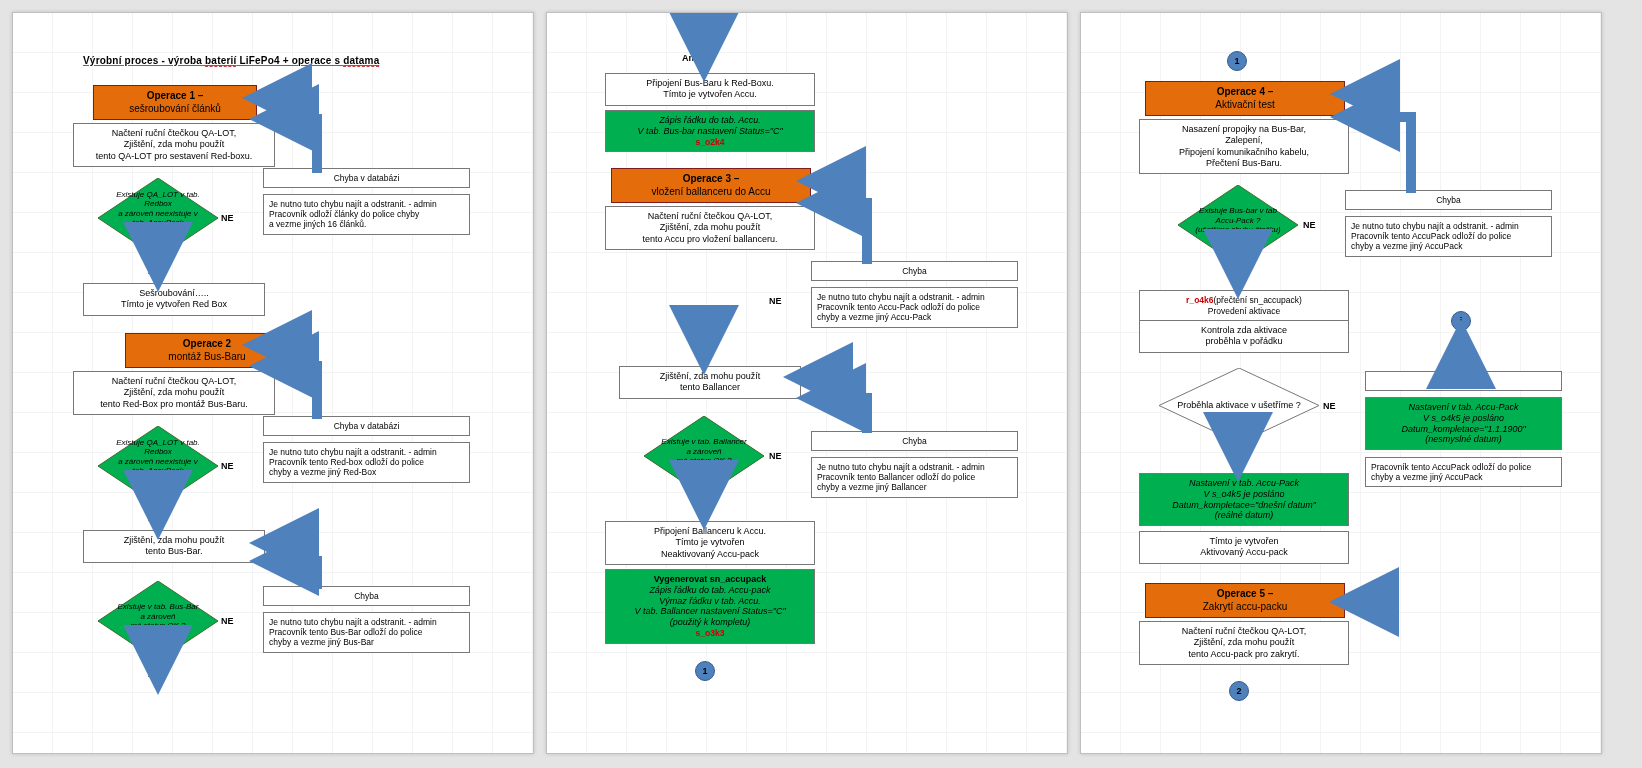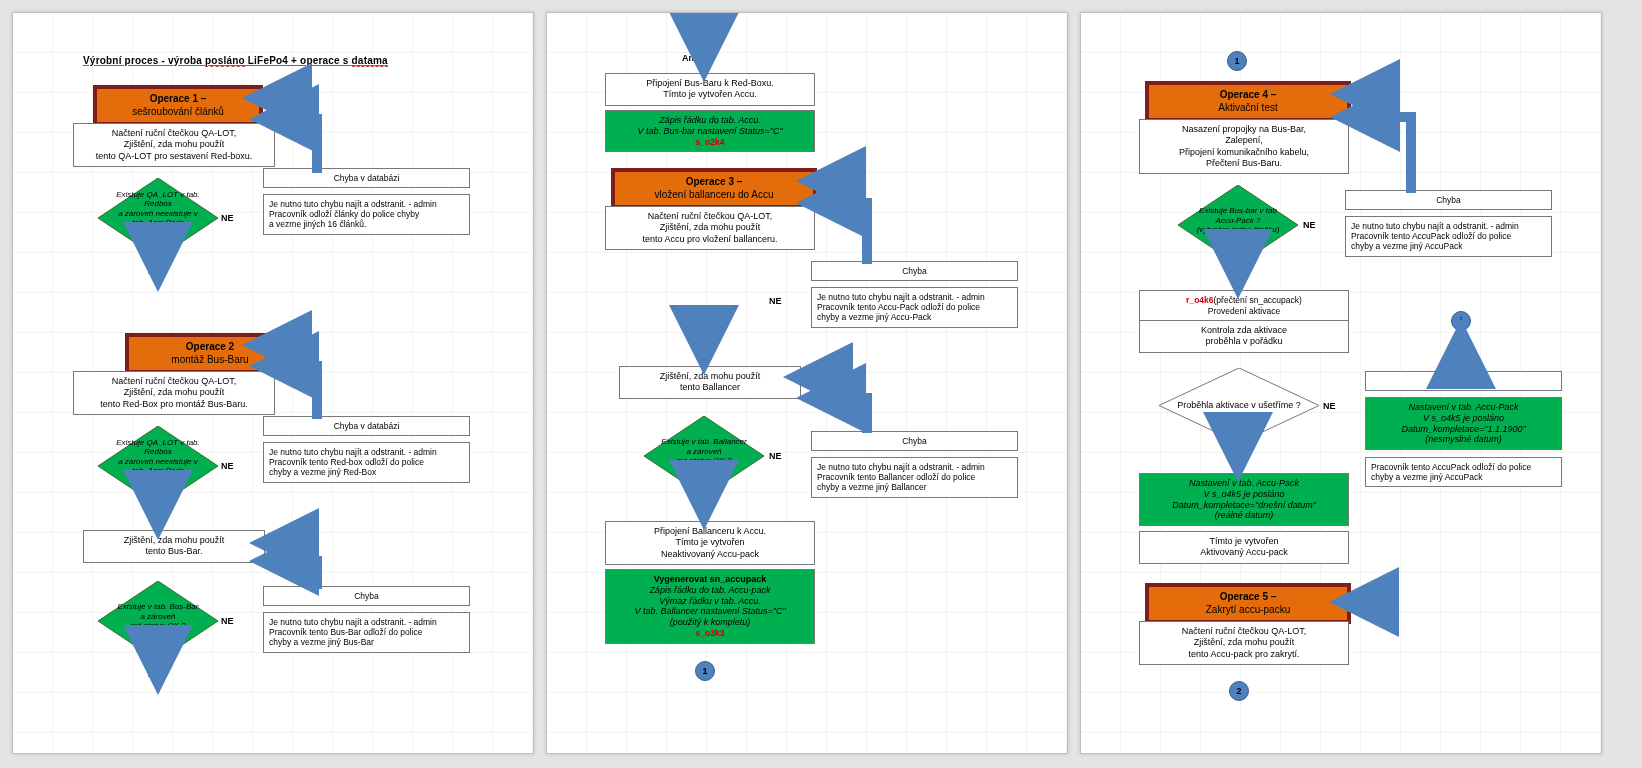--- a/index.html
+++ b/index.html
@@ -8,21 +8,21 @@
   .page{background:#fff;border:1px solid #bfbfbf;width:520px;height:740px;position:relative;
         box-shadow:0 0 4px rgba(0,0,0,.15);flex:0 0 520px;overflow:hidden;}
   .page::before{content:"";position:absolute;inset:0;background-image:
     repeating-linear-gradient(to right,transparent 0 39px,#f3f3f3 39px 40px),
     repeating-linear-gradient(to bottom,transparent 0 39px,#f3f3f3 39px 40px);pointer-events:none;}
   .abs{position:absolute;}
   .title{font-size:10px;font-weight:bold;text-align:left;left:70px;top:42px;
          text-decoration:underline;text-decoration-color:#cc3d3d;letter-spacing:.2px;}
   .title .w{border-bottom:1px dashed #cc3d3d;text-decoration:none;}
   .op{background:var(--orange);color:#000;font-size:10px;font-weight:bold;text-align:center;
-      padding:4px 6px;border:4px solid #7f1d1d;line-height:1.25;}
+      padding:4px 6px;border:1px solid #7f1d1d;line-height:1.25;}
   .bx{background:#fff;border:1px solid #777;font-size:9px;text-align:center;padding:4px 5px;line-height:1.25;}
   .gx{background:var(--green);border:1px solid #777;font-size:9px;text-align:center;padding:4px 5px;line-height:1.2;
       color:#000;font-style:italic;}
   .gx b{font-style:normal;font-weight:bold;}
   .tk{color:#cc0000;font-weight:bold;font-style:normal;font-size:8.5px;}
   .ebx{background:#fff;border:1px solid #777;font-size:8.5px;text-align:left;padding:4px 5px;line-height:1.2;}
   .ebx .tt{font-weight:normal;text-align:center;display:block;}
   .dm{position:absolute;width:120px;height:80px;}
   .dm svg{position:absolute;inset:0;}
   .dm .dc{position:absolute;inset:6px;display:flex;align-items:center;justify-content:center;
@@ -33,21 +33,21 @@
   .circ{width:18px;height:18px;border-radius:50%;background:var(--blue);border:1px solid #365c8a;
         color:#000;font-size:9px;display:flex;align-items:center;justify-content:center;font-weight:bold;}
 </style>
 </head>
 <body>
 
 <div class="wrap">
 
   <div class="page">
 
-    <span class="abs title"><span>Výrobní proces - výroba </span><span class="w">posláno</span><span> LiFePo4 + operace s </span><span class="w">datama</span></span>
+    <span class="abs title"><span>Výrobní proces - výroba </span><span class="w">baterií</span><span> LiFePo4 + operace s </span><span class="w">datama</span></span>
 
     <div class="abs op" style="left:80px;top:72px;width:150px;">
       <span>Operace 1 –</span><br><span style="font-weight:normal">sešroubování článků</span>
     </div>
     <div class="abs bx" style="left:60px;top:110px;width:190px;"><span style="white-space:pre-line">Načtení ruční čtečkou QA-LOT,
 Zjištění, zda mohu použít
 tento QA-LOT pro sestavení Red-boxu.</span></div>
 
     <div class="dm abs" style="left:85px;top:165px;">
       <svg viewBox="0 0 120 80">
@@ -64,20 +64,22 @@
     <div class="abs ebx" style="left:250px;top:155px;width:195px;">
       <span class="tt">Chyba v databázi</span>
     </div>
     <div class="abs ebx" style="left:250px;top:181px;width:195px;">
       <span style="white-space:pre-line">Je nutno tuto chybu najít a odstranit. - admin
 Pracovník odloží články do police chyby
 a vezme jiných 16 článků.</span>
     </div>
 
     <span class="lbl" style="left:135px;top:253px;">Ano</span>
+    <div class="abs bx" style="left:70px;top:270px;width:170px;"><span style="white-space:pre-line">Sešroubování…..
+Tímto je vytvořen Red Box</span></div>
 
     <div class="abs op" style="left:80px;top:320px;width:150px;margin-left:32px;">
       <span>Operace 2</span><br><span style="font-weight:normal">montáž Bus-Baru</span>
     </div>
     <div class="abs bx" style="left:60px;top:358px;width:190px;"><span style="white-space:pre-line">Načtení ruční čtečkou QA-LOT,
 Zjištění, zda mohu použít
 tento Red-Box pro montáž Bus-Baru.</span></div>
 
     <div class="dm abs" style="left:85px;top:413px;">
       <svg viewBox="0 0 120 80">
@@ -229,21 +231,21 @@
 Zalepení,
 Připojení komunikačního kabelu,
 Přečtení Bus-Baru.</span></div>
 
     <div class="dm abs" style="left:97px;top:172px;">
       <svg viewBox="0 0 120 80">
           <polygon points="60,0 120,40 60,80 0,40" fill="#00b050" stroke="#3a6a2a"></polygon>
         </svg>
       <div class="dc">
           <span><span style="white-space:pre-line">Existuje Bus-bar v tab Accu-Pack ?
-(vytvořen jednu čtečku)</span><br><span class="tk">t_o4k4</span></span>
+(ušetříme chybu čtečku)</span><br><span class="tk">t_o4k4</span></span>
         </div>
     </div>
     <span class="lbl ne" style="left:222px;top:207px;">NE</span>
     <div class="abs ebx" style="left:264px;top:177px;width:195px;">
         <span class="tt">Chyba</span>
       </div>
     <div class="abs ebx" style="left:264px;top:203px;width:195px;"><span style="white-space:pre-line">Je nutno tuto chybu najít a odstranit. - admin
 Pracovník tento AccuPack odloží do police
 chyby a vezme jiný AccuPack</span></div>
 

